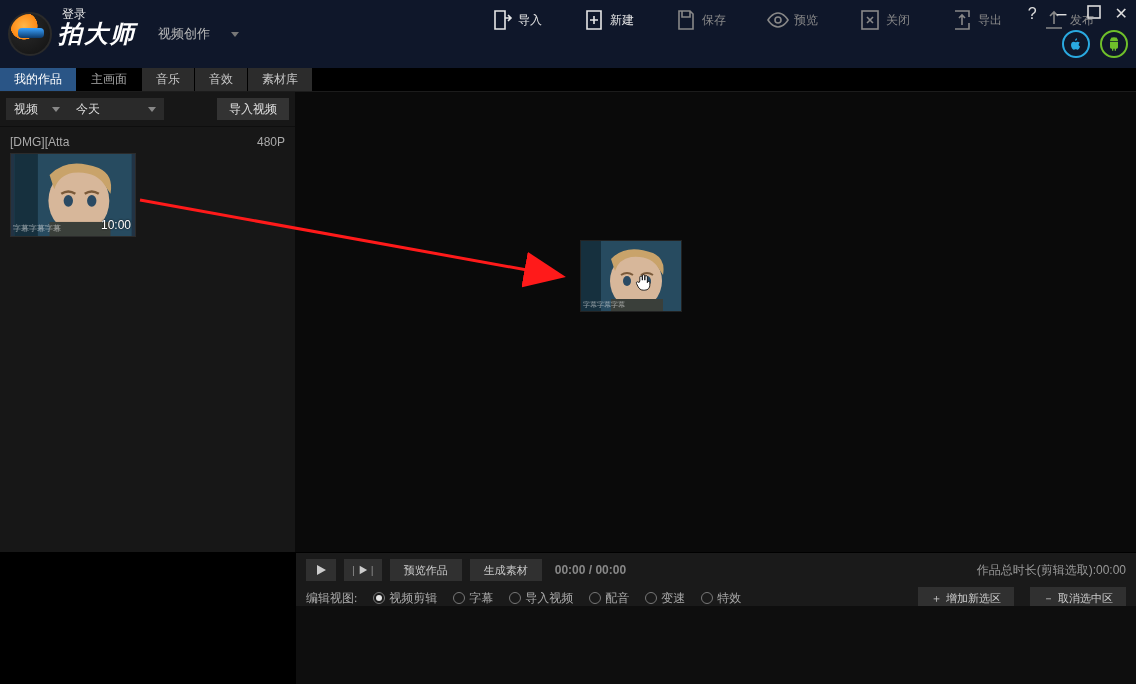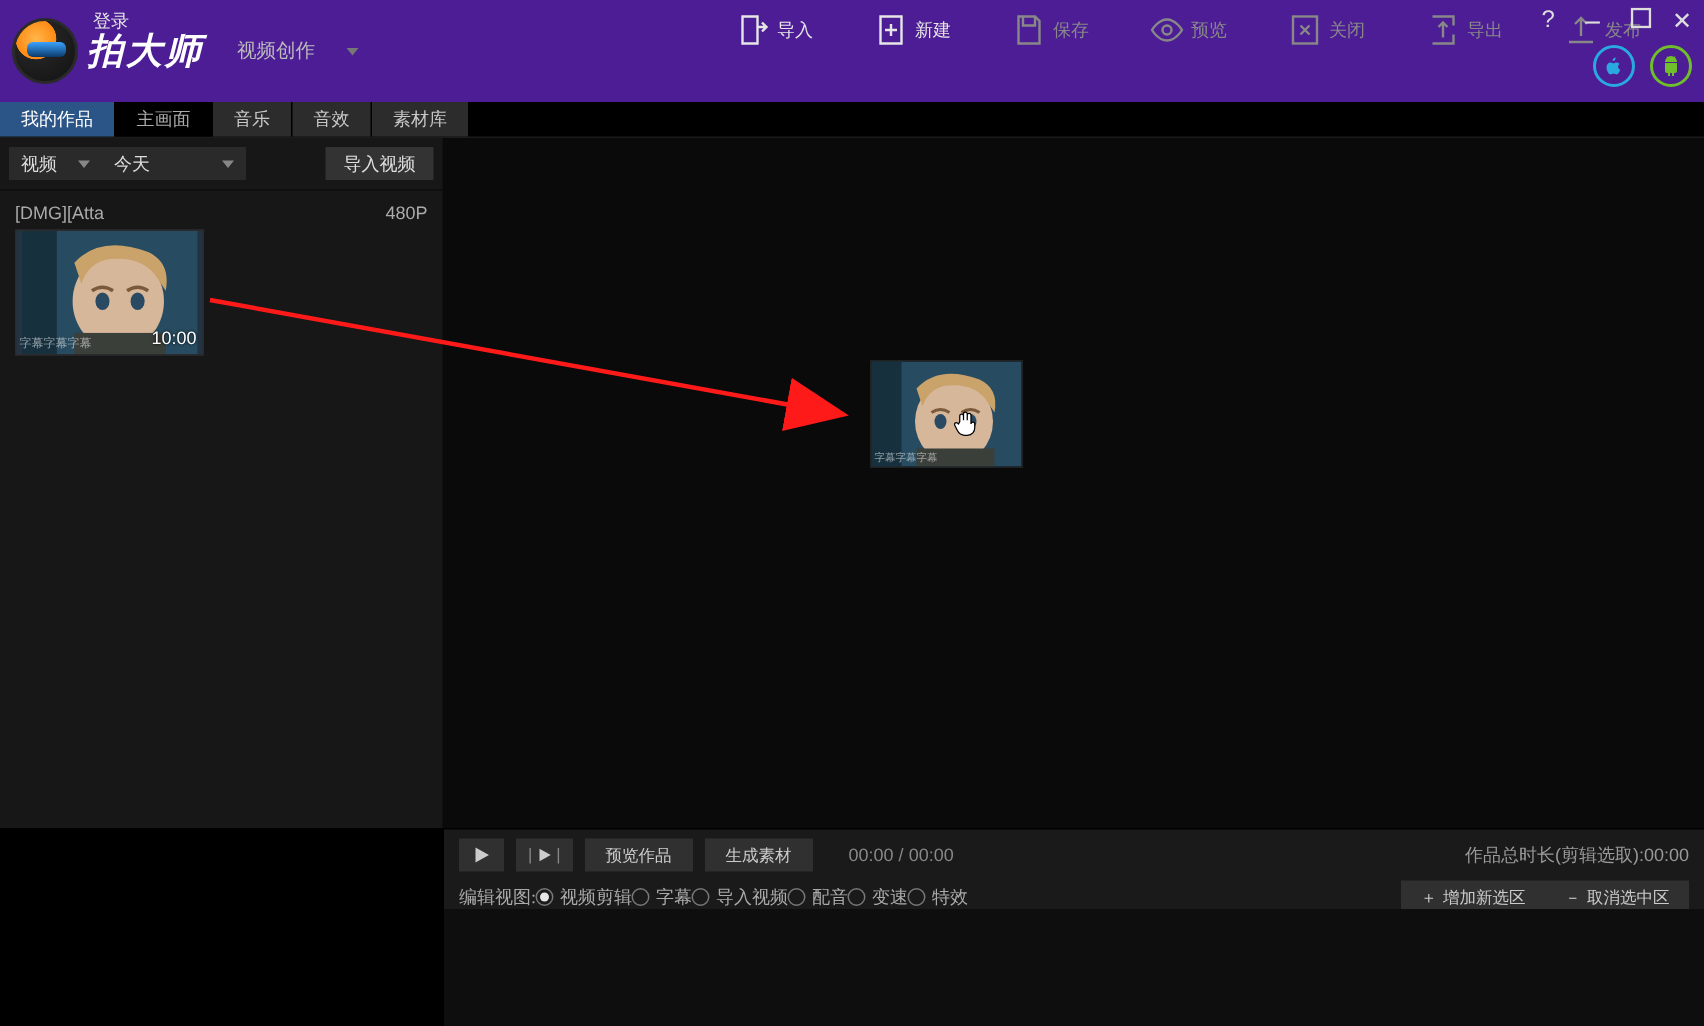--- a/index.html
+++ b/index.html
@@ -10,21 +10,21 @@
     font-size: 12px;
     color: #ccc;
     overflow: hidden;
     position: relative;
     user-select: none;
   }
 
   
   .titlebar {
     height: 68px;
-    background: #4c1d95;
+    background: #0f172a;
     display: flex;
     align-items: center;
     position: relative;
   }
   .logo-block { display: flex; align-items: center; margin-left: 8px; }
   .logo-icon {
     width: 44px; height: 44px; border-radius: 50%;
     background: radial-gradient(circle at 35% 30%, #ffb74a 0%, #ff8a15 35%, #222 36%, #111 100%);
     border: 2px solid #2a2a2a;
     position: relative;
@@ -137,24 +137,24 @@
     background:#1a1a1a;
     border-top:1px solid #000;
     padding:6px 10px 0;
   }
   .transport-row1 { display:flex; align-items:center; gap:8px; }
   .sq {
     background:#303030; height:22px; min-width:30px;
     display:flex;align-items:center;justify-content:center;
     color:#ccc; font-size:11px; cursor:pointer; padding:0 8px;
   }
-  .time-readout{ color:#888; font-size:12px; margin-left:16px;}
+  .time-readout{ color:#888; font-size:12px; margin-left:5px;font-weight:bold;}
   .transport-row1 .spacer{flex:1;}
   .transport-row2 {
-    display:flex; align-items:center; margin-top:6px;
+    display:flex; align-items:center; gap:16px; margin-top:6px;
     color:#aaa;
     font-family:Liberation Serif, serif;
   }
   .radio {
     display:flex; align-items:center; gap:4px; cursor:pointer; color:#aaa;
   }
   .radio .dot{
     width:12px;height:12px;border:1px solid #777;border-radius:50%;
     position:relative;
   }

